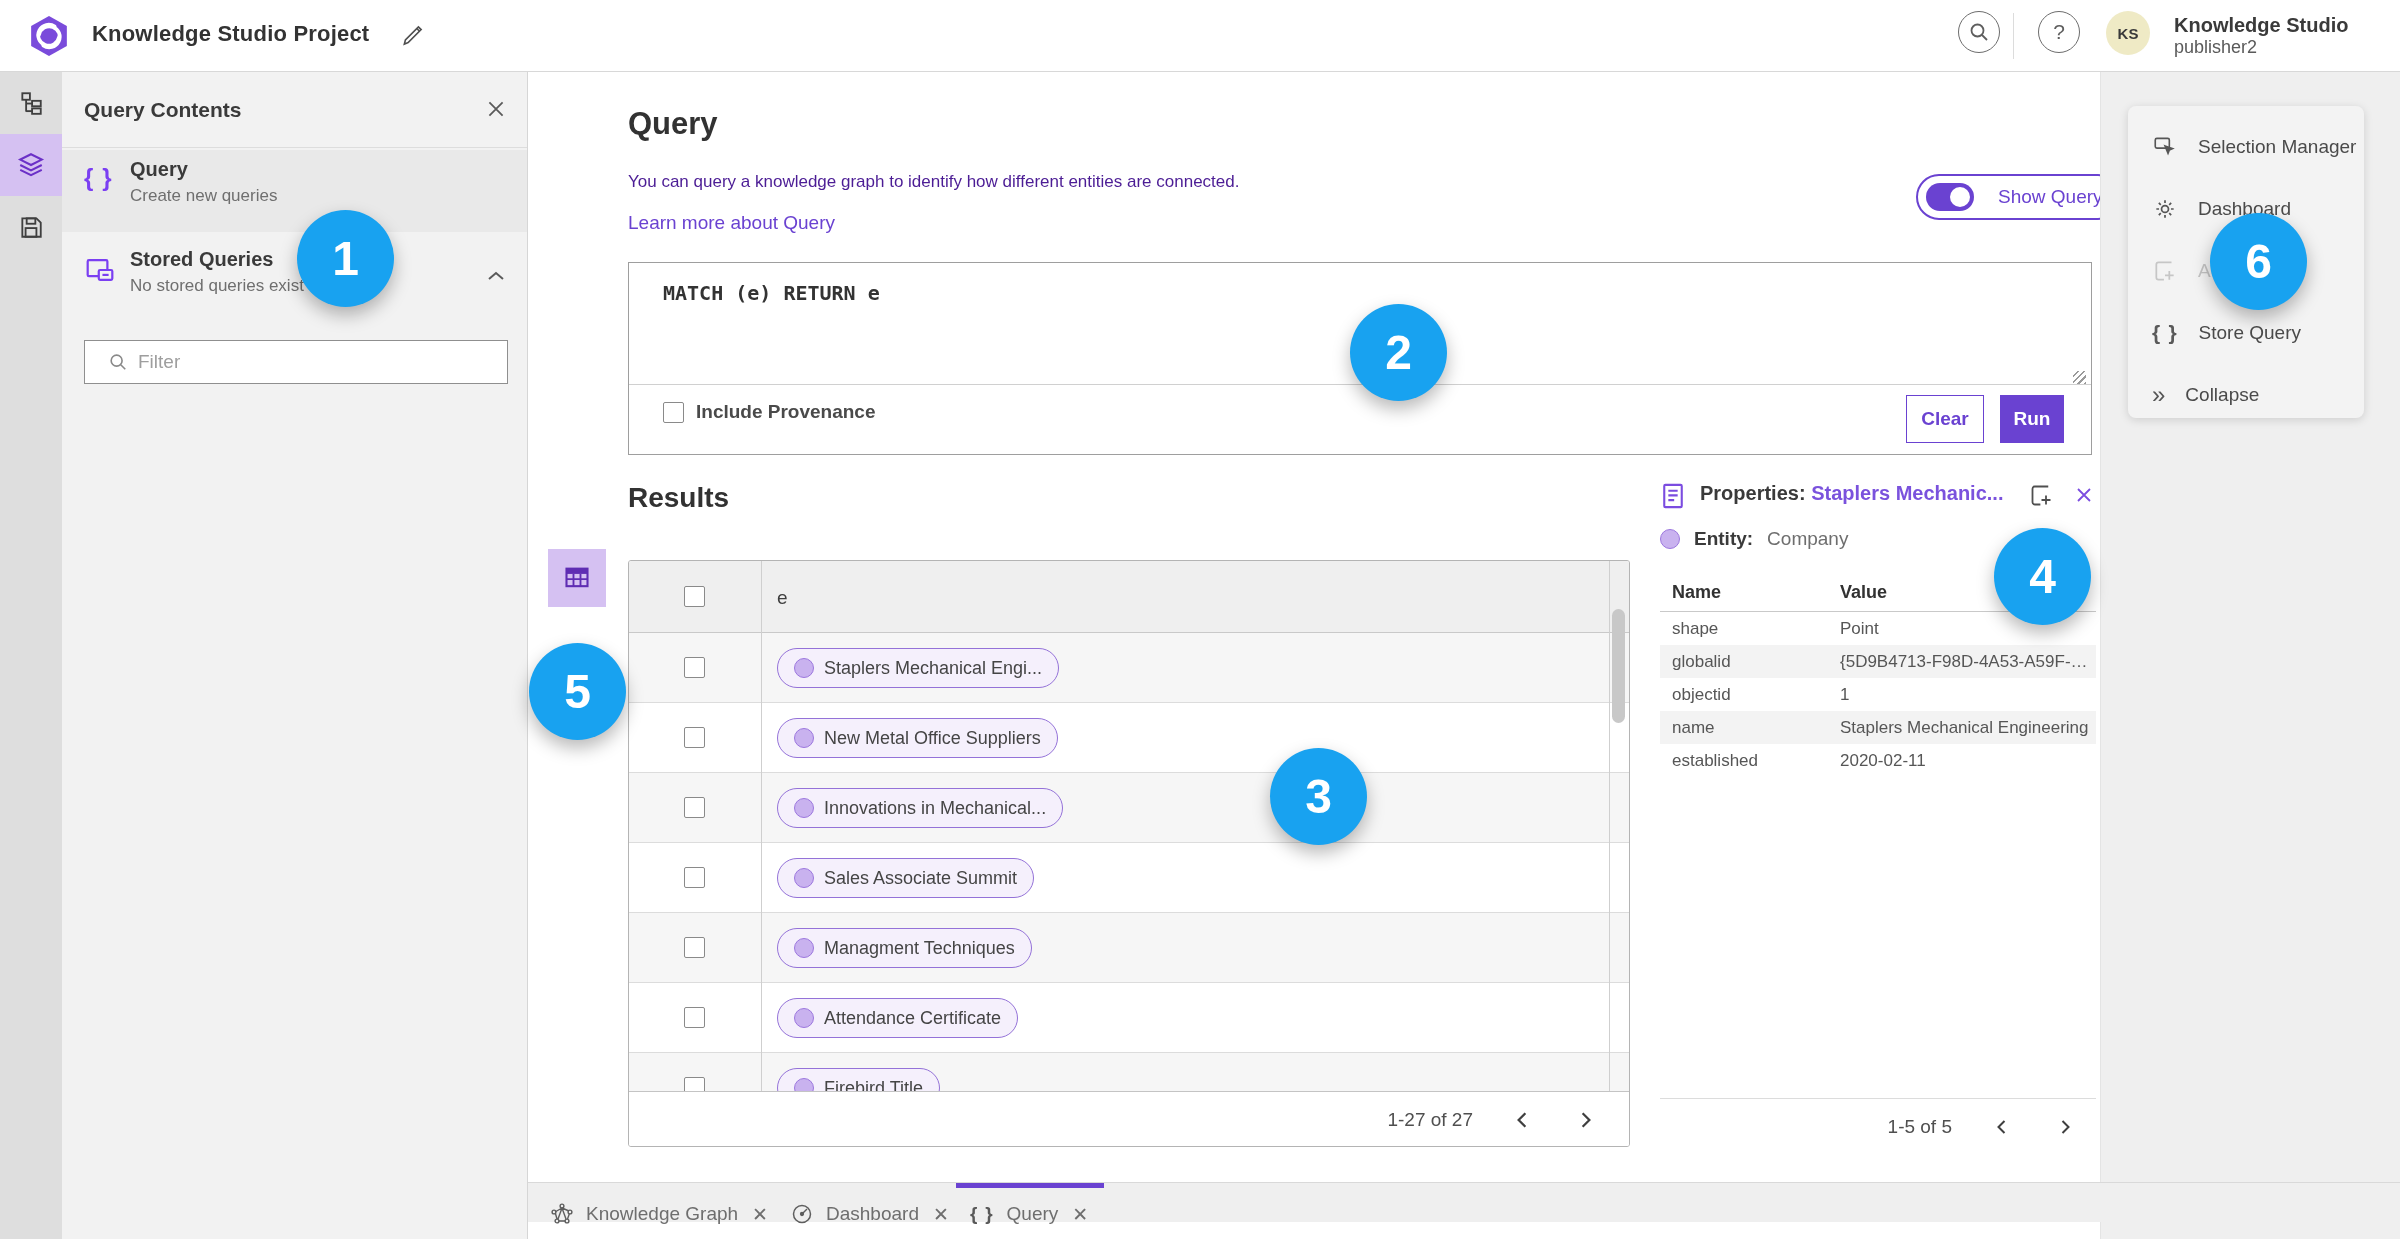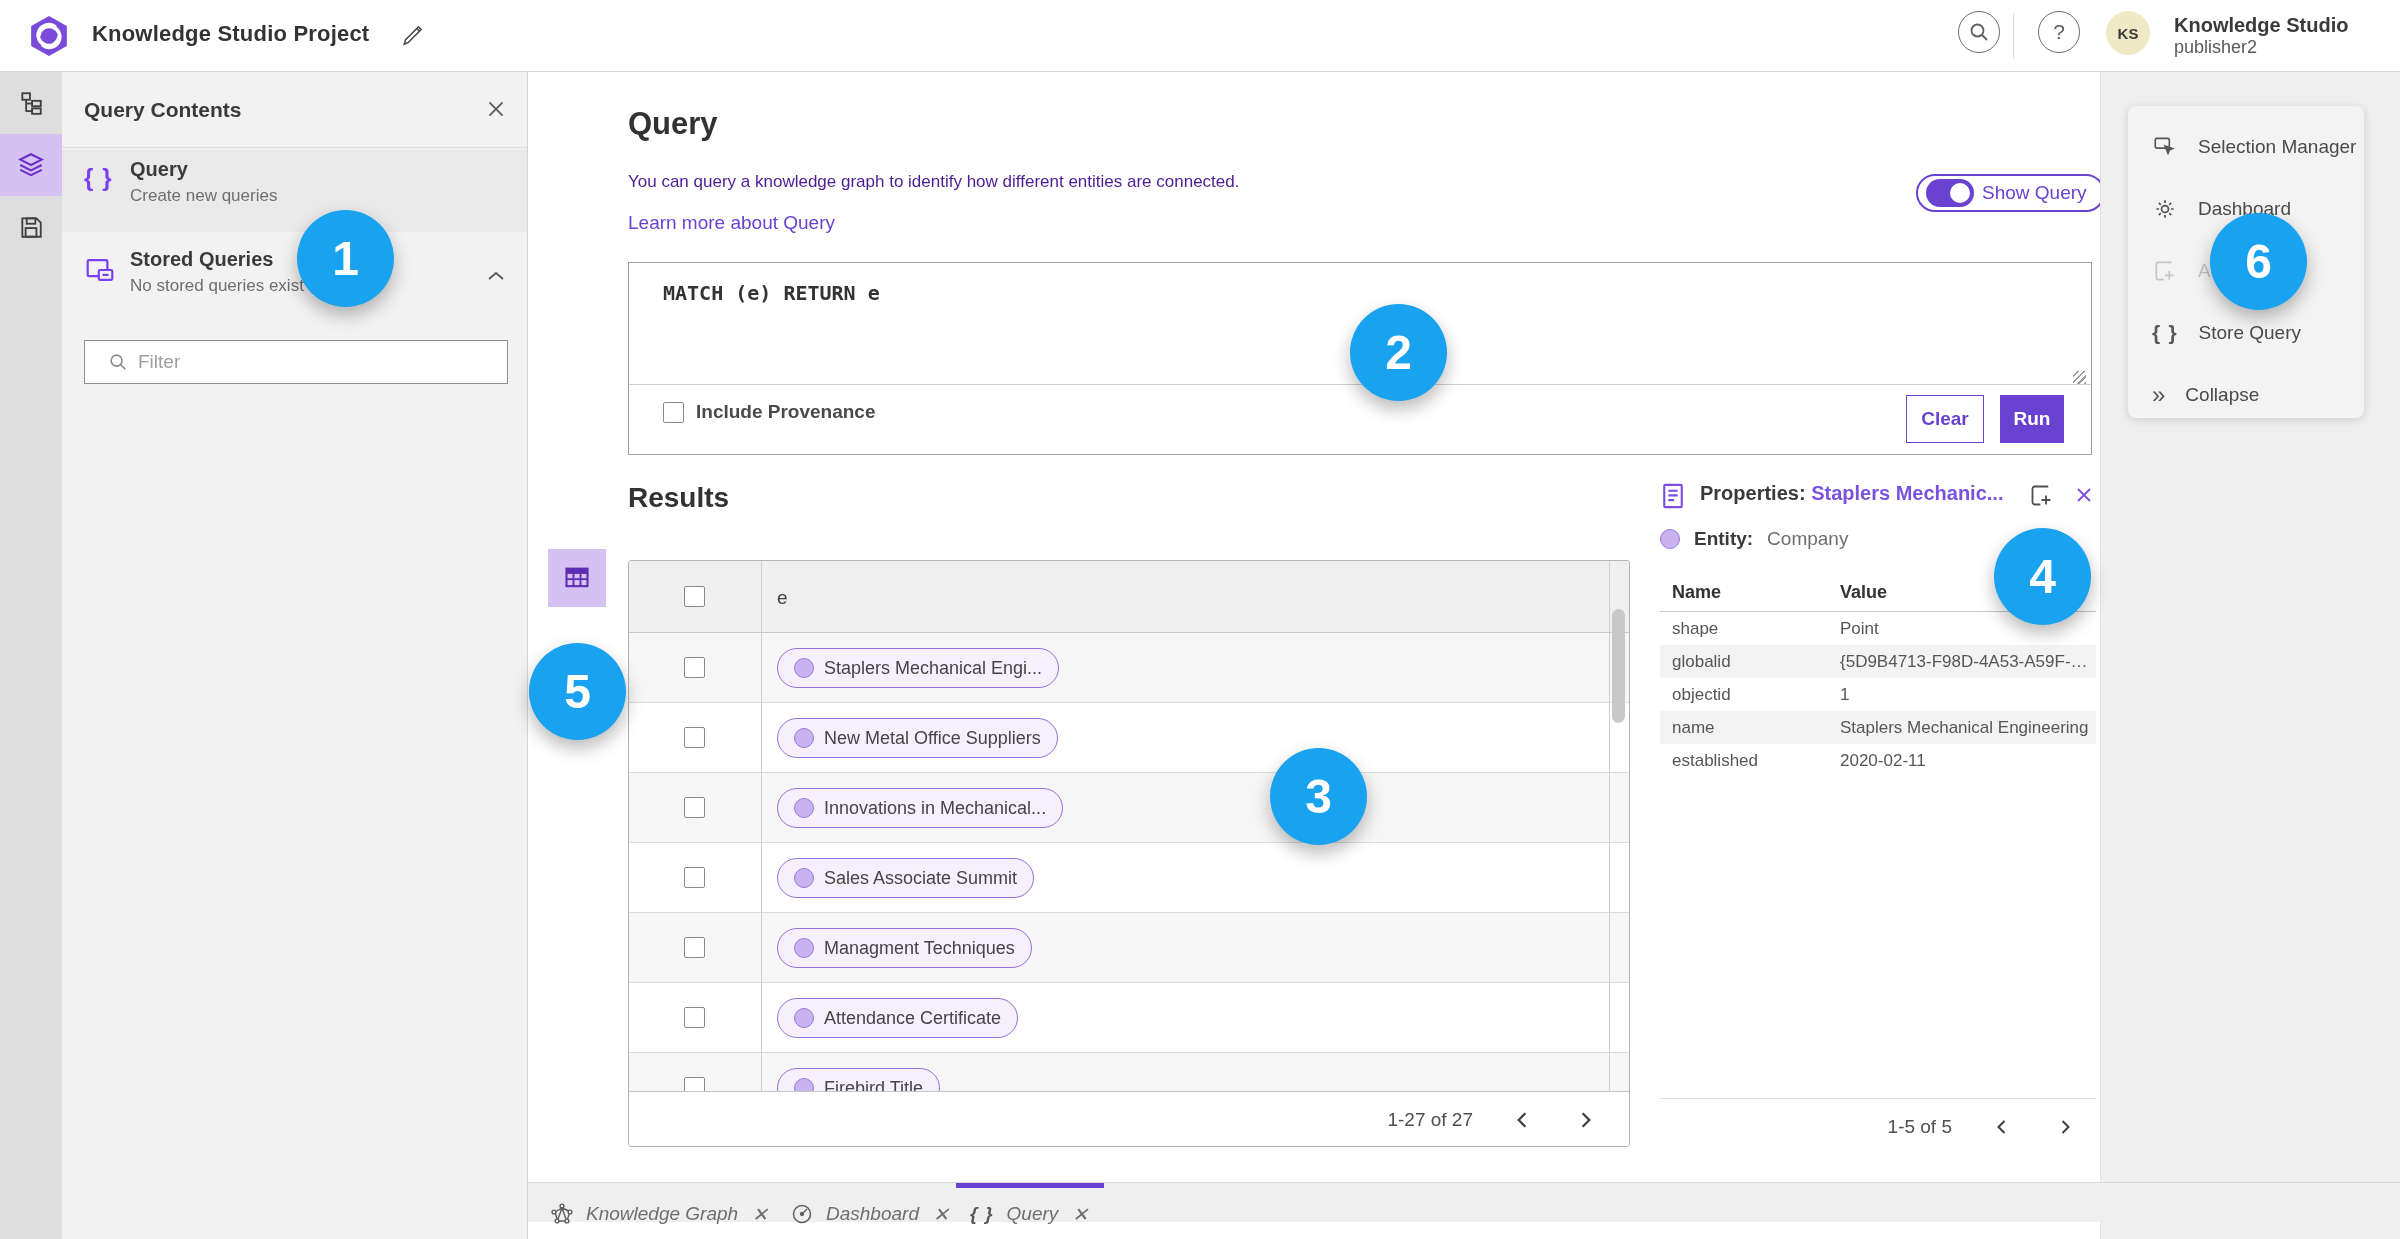--- a/index.html
+++ b/index.html
@@ -47,22 +47,22 @@
                       font-family:"Liberation Sans", sans-serif; }
   .filter-box input::placeholder { color:#9e9e9e; }
 
   
   .canvas { position:absolute; left:528px; top:72px; width:1572px; height:1110px; background:#fff; }
 
   .q-heading { position:absolute; left:628px; top:106px; font-size:31px; font-weight:700; color:#323232; }
   .q-desc { position:absolute; left:628px; top:172px; font-size:17px; color:#4c1d95; }
   .q-link { position:absolute; left:628px; top:212px; font-size:19px; color:#6a42d1; cursor:pointer; }
 
-  .toggle-pill { position:absolute; left:1916px; top:174px; height:38px; border:2px solid #6a42d1; border-radius:25px;
-                 display:flex; align-items:center; gap:8px; padding:0 16px 0 8px; background:#fff; cursor:pointer; }
+  .toggle-pill { position:absolute; left:1916px; top:174px; height:46px; border:2px solid #6a42d1; border-radius:25px;
+                 display:flex; align-items:center; gap:24px; padding:0 16px 0 8px; background:#fff; cursor:pointer; }
   .switch { width:48px; height:28px; background:#6a42d1; border-radius:14px; position:relative; }
   .switch .knob { position:absolute; right:4px; top:4px; width:20px; height:20px; border-radius:50%; background:#fff; }
   .toggle-pill .lbl { font-size:19px; color:#6a42d1; }
 
   .editor { position:absolute; left:628px; top:262px; width:1464px; height:193px; border:1px solid #9e9e9e; background:#fff;font-weight:bold; }
   .editor-text { position:absolute; left:34px; top:18px; font-family:"DejaVu Sans Mono", monospace; font-size:20px;
                  color:#333; white-space:pre; cursor:text; }
   .editor-divider { position:absolute; left:0; top:121px; width:100%; height:1px; background:#d0d0d0; }
   .resize-handle { position:absolute; right:5px; top:108px; width:13px; height:13px;
         background:repeating-linear-gradient(135deg, transparent 0 3px, #9a9a9a 3px 4.5px); cursor:nwse-resize; }
@@ -127,21 +127,21 @@
   .rmenu { position:absolute; left:2128px; top:106px; width:236px; height:312px; background:#f3f3f3; border-radius:8px;
            box-shadow:0 2px 10px rgba(0,0,0,.14); z-index:4; }
   .rm-item { position:absolute; left:0; width:100%; height:62px; display:flex; align-items:center; gap:20px;
              padding-left:24px; cursor:pointer; }
   .rm-item .lbl { font-size:19px; color:#4a4a4a; white-space:nowrap; }
   .rm-item.disabled { cursor:default; }
   .rm-item.disabled .lbl { color:#c3c3c3; }
 
   
   .tabstrip { position:absolute; left:528px; top:1182px; width:1872px; height:40px; background:#efefef;
-              border-top:1px solid #d9d9d9; z-index:3;font-style:italic; }
+              border-top:1px solid #d9d9d9; z-index:3; }
   .btab { position:absolute; top:0; height:57px; display:flex; align-items:center; gap:12px; cursor:pointer;
           border-top:5px solid transparent; padding:0 14px; }
   .btab .lbl { font-size:19px; color:#6e6e6e; white-space:nowrap; }
   .btab.active { border-top-color:#6a42d1; }
   .tab-x { font-size:19px; color:#6e6e6e; padding:0 2px; cursor:pointer; }
   .brace { font-size:21px; color:#595959; font-weight:600; letter-spacing:2px; }
   .brace.purple { color:#7b3ff2; font-size:24px; }
 
   
   .badge { position:absolute; width:97px; height:97px; border-radius:50%; background:#18a2f0; color:#fff;

